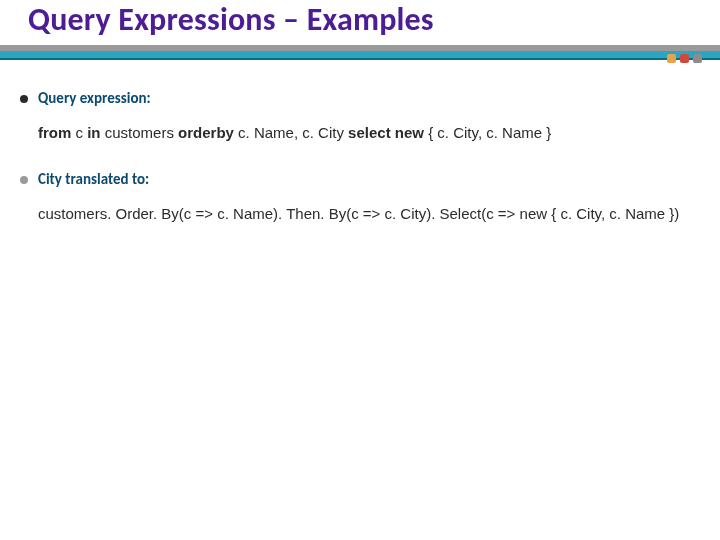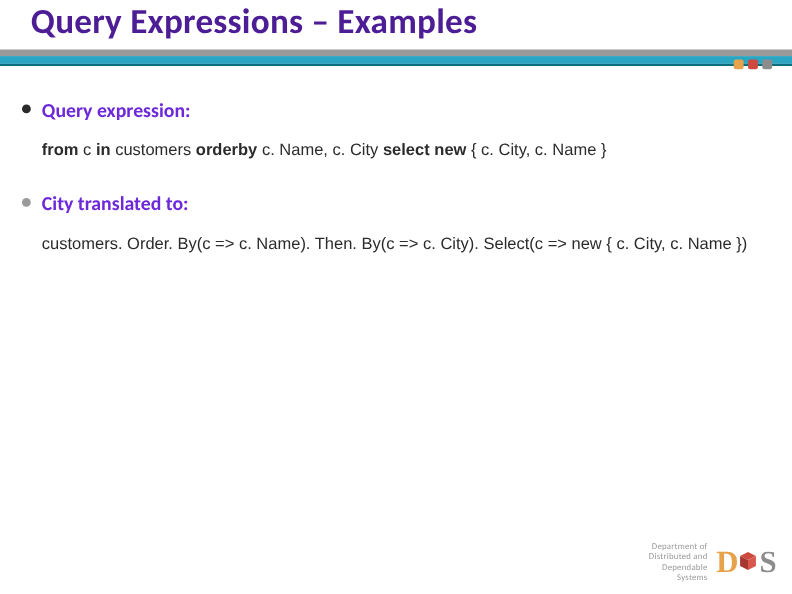--- a/index.html
+++ b/index.html
@@ -85,22 +85,22 @@
     background: #2b2b2b;
     border-radius: 50%;
     margin-top: 6px;
     flex-shrink: 0;
   }
   .bullet-mark.light {
     background: #9a9a9a;
   }
   .bullet-label {
     font-weight: 700;
-    color: #6d28d9;
-    font-size: 18px;
+    color: #0c4a6e;
+    font-size: 15px;
   }
   .code-block {
     margin: 4px 0 26px 18px;
     font-family: Liberation Sans, sans-serif;
     font-size: 15px;
     line-height: 1.55;
     color: #2b2b2b;
     white-space: normal;
   }
   .code-block .kw { font-weight: 700; }
@@ -178,33 +178,14 @@
 
     <div class="bullet">
       <div class="bullet-mark light"></div>
       <div class="bullet-label">City translated to:</div>
     </div>
 
     <div class="code-block">customers. Order. By(c =&gt; c. Name). Then. By(c =&gt; c. City). Select(c =&gt; new { c. City, c. Name })</div>
 
   </div>
 
-  <div class="footer">
-    <div class="dept">
-      <div>Department of</div>
-      <div>Distributed and</div>
-      <div>Dependable</div>
-      <div>Systems</div>
-    </div>
-    <div class="logo">
-      <span class="logo-d">D</span>
-      <span class="logo-cube">
-        <svg viewBox="0 0 20 20" width="18" height="18">
-          <polygon points="10,1 18,5 10,9 2,5" fill="#cf4a3e"></polygon>
-          <polygon points="2,5 10,9 10,19 2,15" fill="#a6392f"></polygon>
-          <polygon points="18,5 10,9 10,19 18,15" fill="#d9584b"></polygon>
-        </svg>
-      </span>
-      <span class="logo-s">S</span>
-    </div>
-  </div>
 
 </div>
 
 </body></html>

